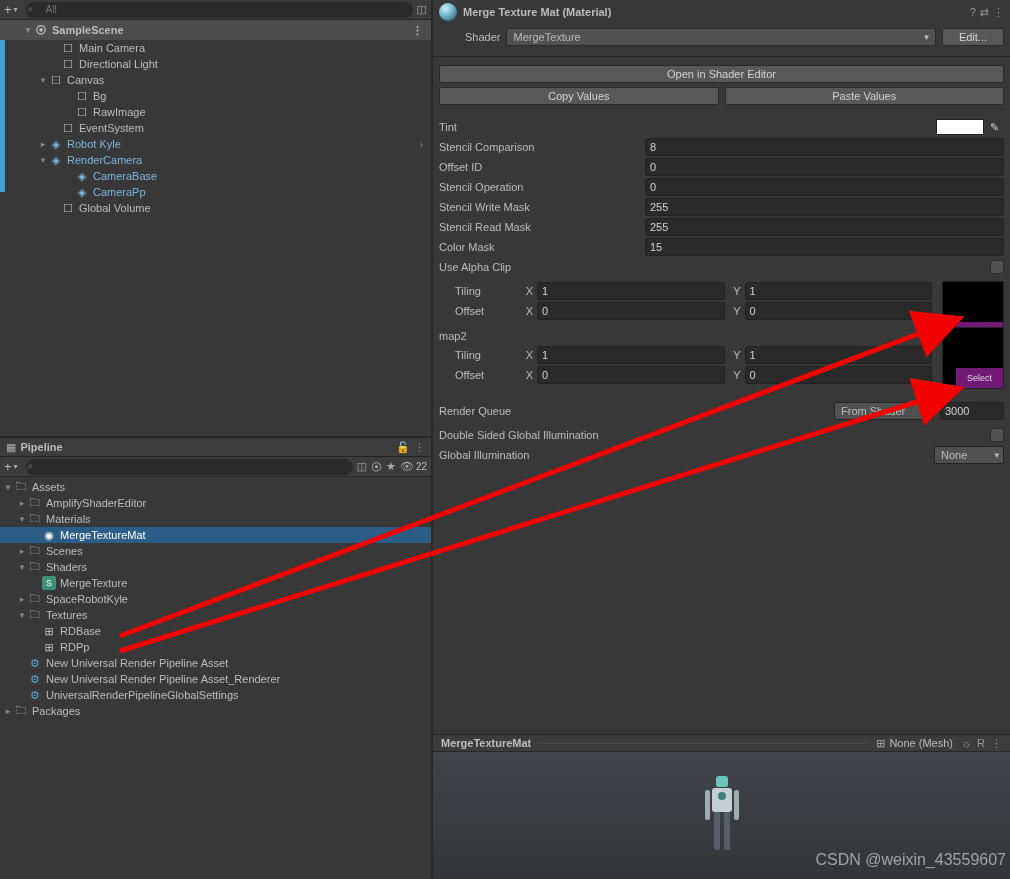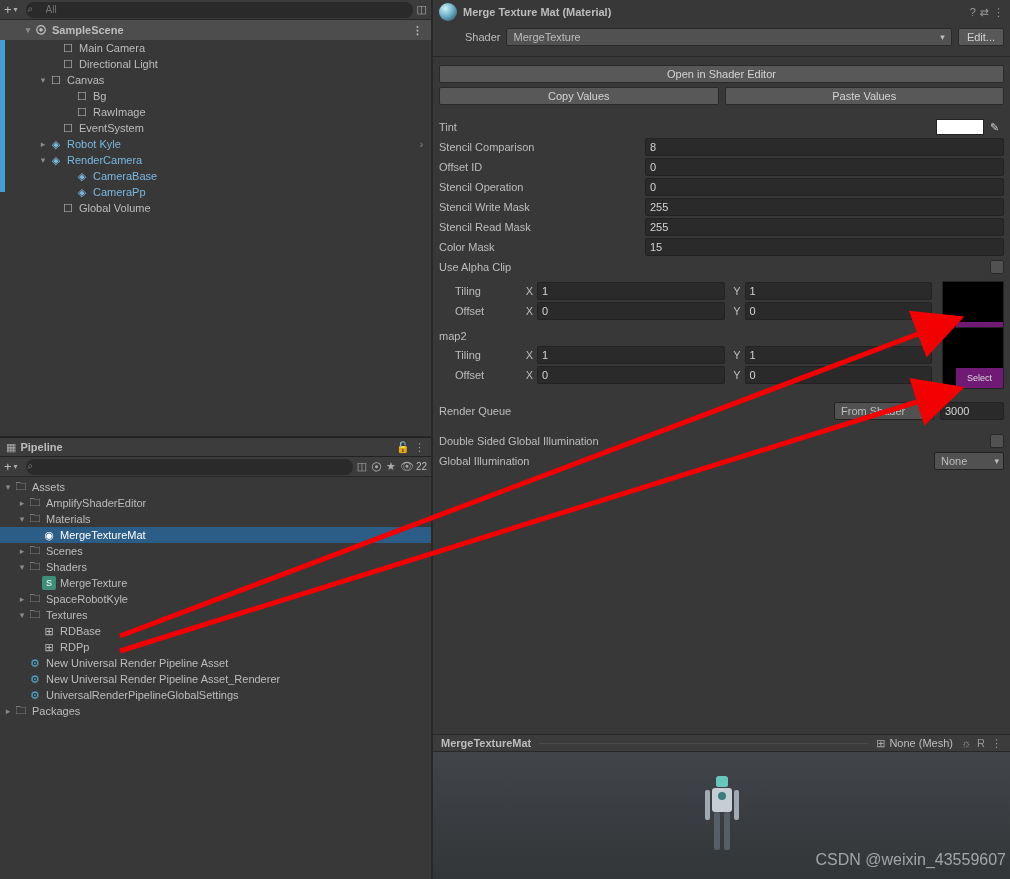--- a/index.html
+++ b/index.html
@@ -143,21 +143,21 @@
   padding: 0 6px;
   cursor: pointer;
   position: relative;
 }
 .shader-dropdown:after { content: "▾"; position: absolute; right: 6px; color: #bdbdbd; font-size: 9px; }
 .edit-btn {
   background: #585858;
   border: 1px solid #2a2a2a;
   border-radius: 2px;
   height: 18px;
-  padding: 0 8px;
+  padding: 0 16px;
   color: #d4d4d4;
   cursor: pointer;
   font-size: 11px;
 }
 .btn-row { display: flex; gap: 6px; margin: 4px 0; }
 .full-btn {
   flex: 1;
   height: 18px;
   background: #585858;
   border: 1px solid #2a2a2a;
@@ -626,21 +626,21 @@
         </div>
     </div>
 
     <div class="rq-row">
         <span class="prop-label" style="flex:1">Render Queue</span>
         <div class="rq-dropdown">
           <span>From Shader</span>
         </div>
         <input class="rq-input" value="3000" style="">
       </div>
-    <div class="prop-row" style="margin-top:10px">
+    <div class="prop-row" style="margin-top:4px">
         <span class="prop-label" style="flex:1">Double Sided Global Illumination</span>
         <span class="checkbox-box"></span>
       </div>
     <div class="prop-row">
         <span class="prop-label" style="flex:1">Global Illumination</span>
         <div class="gi-dropdown">
           <span>None</span>
         </div>
       </div>
   </div>

